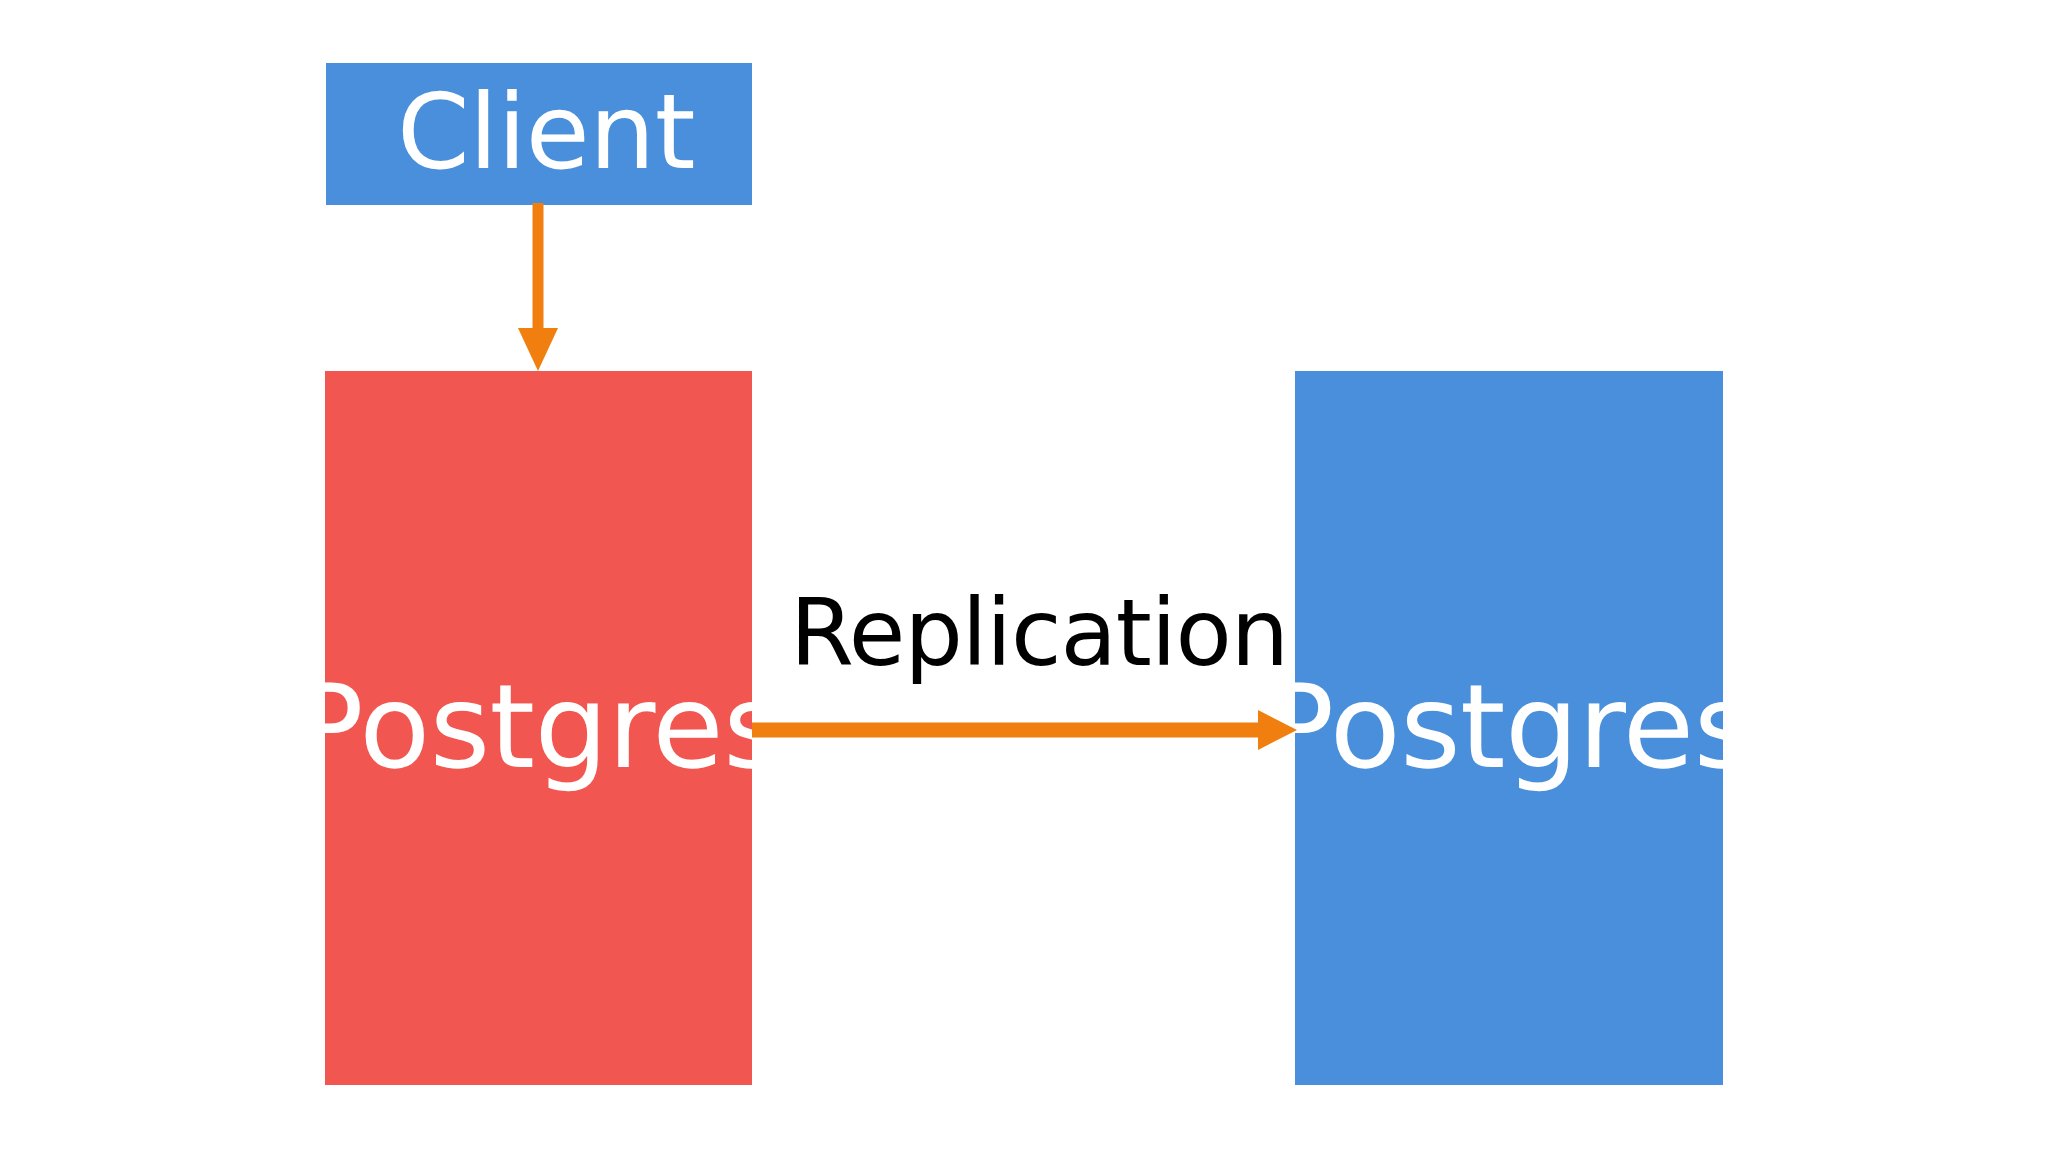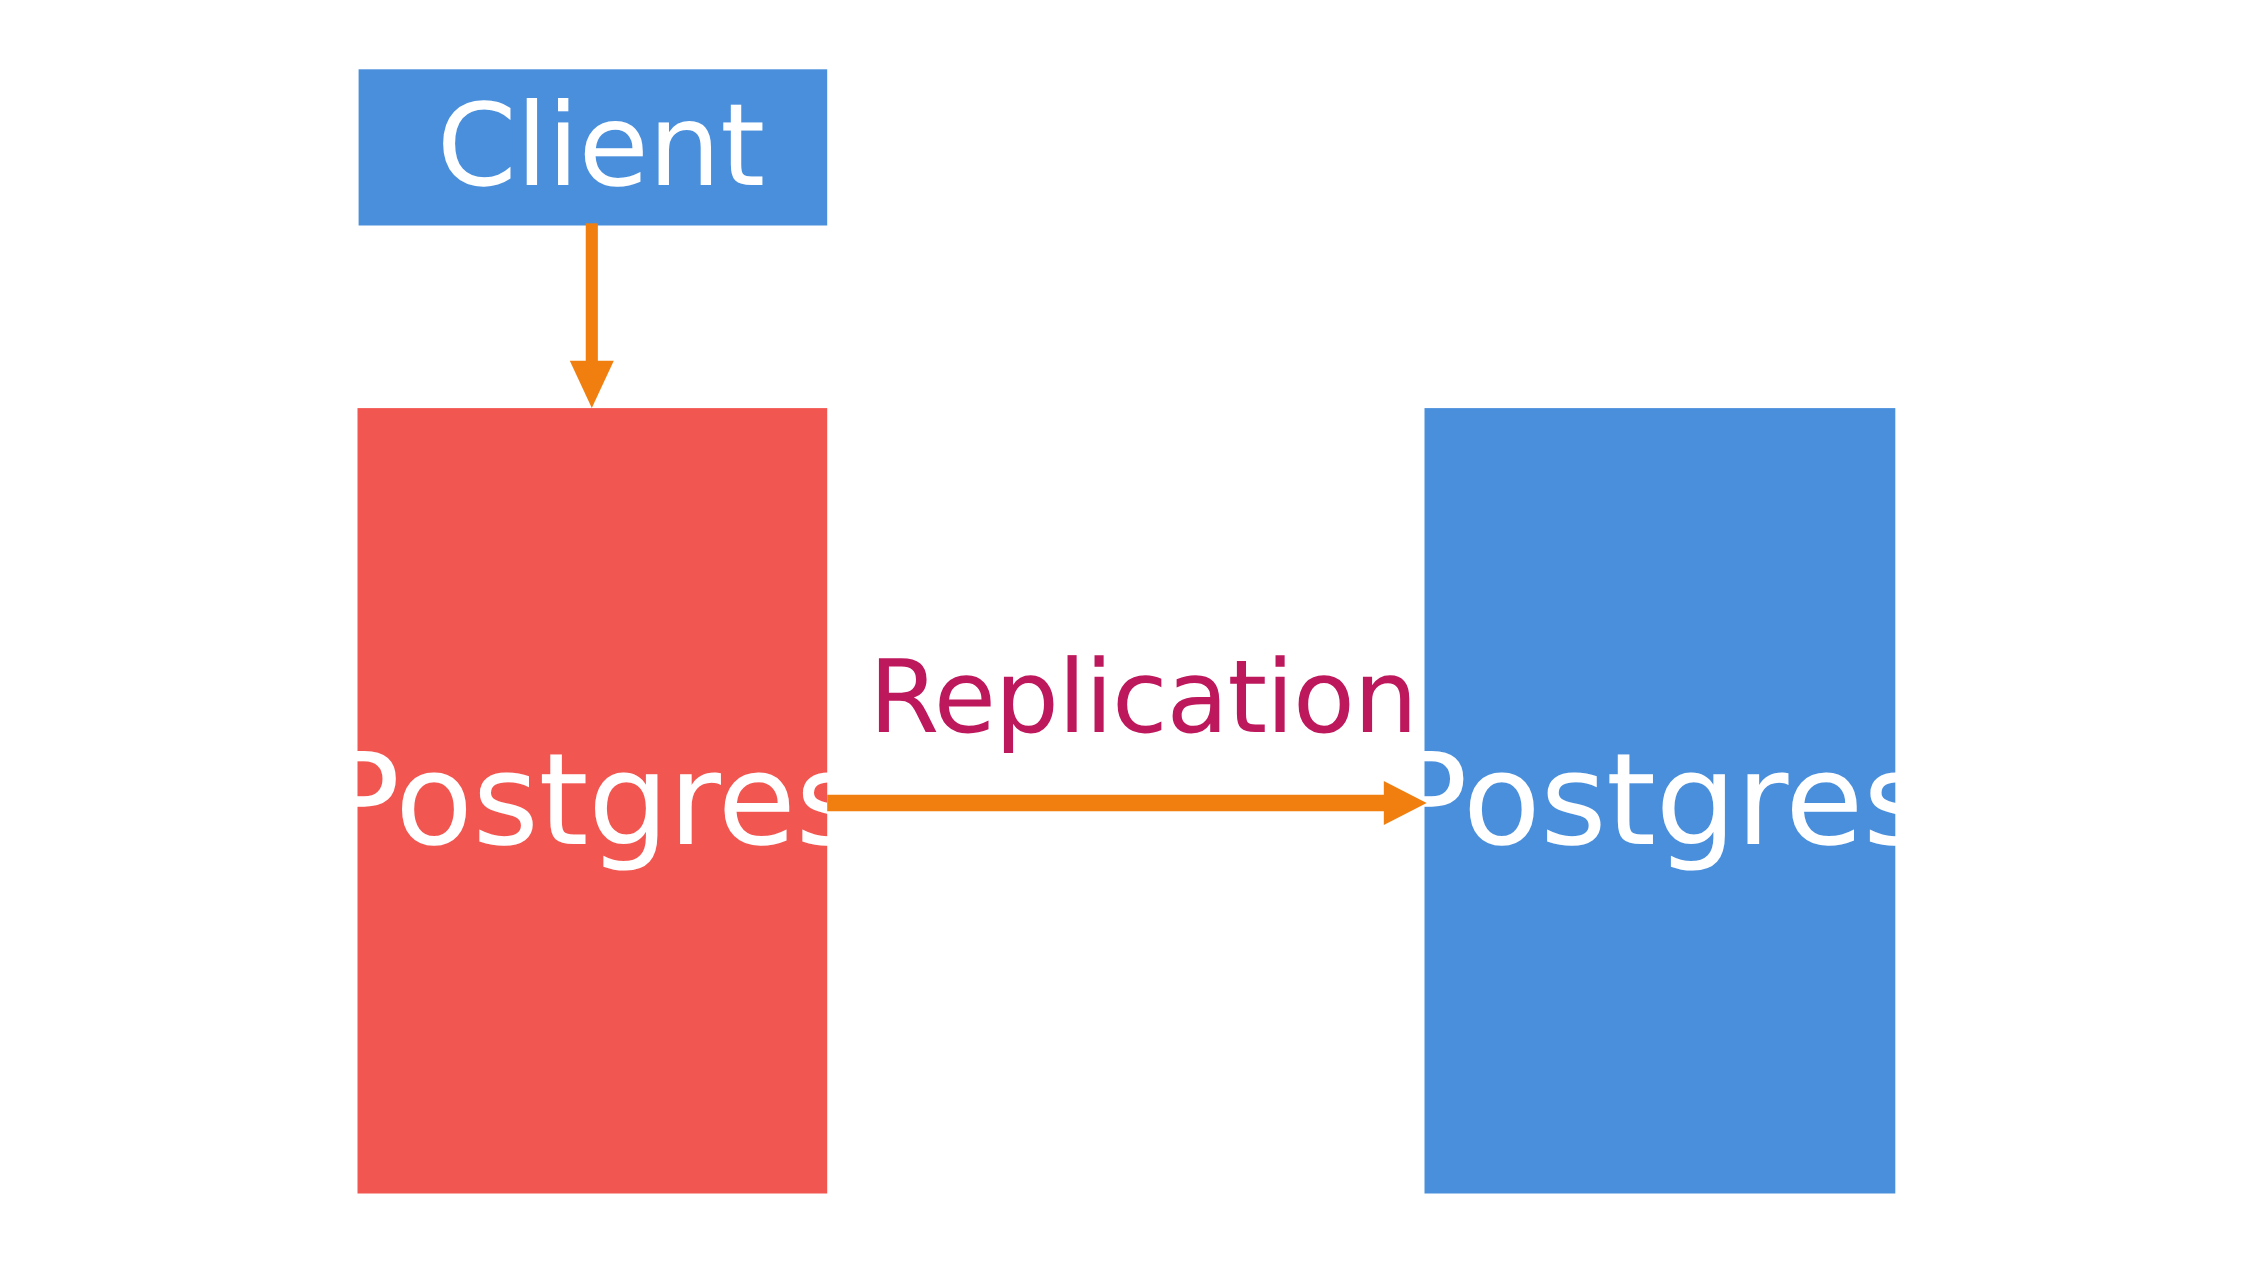--- a/index.html
+++ b/index.html
@@ -82,21 +82,21 @@
     pointer-events: none;
   }
 
   
   #edge-label-replication {
     position: absolute;
     left: 790px;
     top: 588px;
     width: 470px;
     text-align: center;
-    color: #be185d;
+    color: #000000;
     font-family: "DejaVu Sans", sans-serif;
     font-size: 92px;
     line-height: 1;
     letter-spacing: -1px;
     white-space: nowrap;
   }
 </style>
 </head>
 <body>
 

